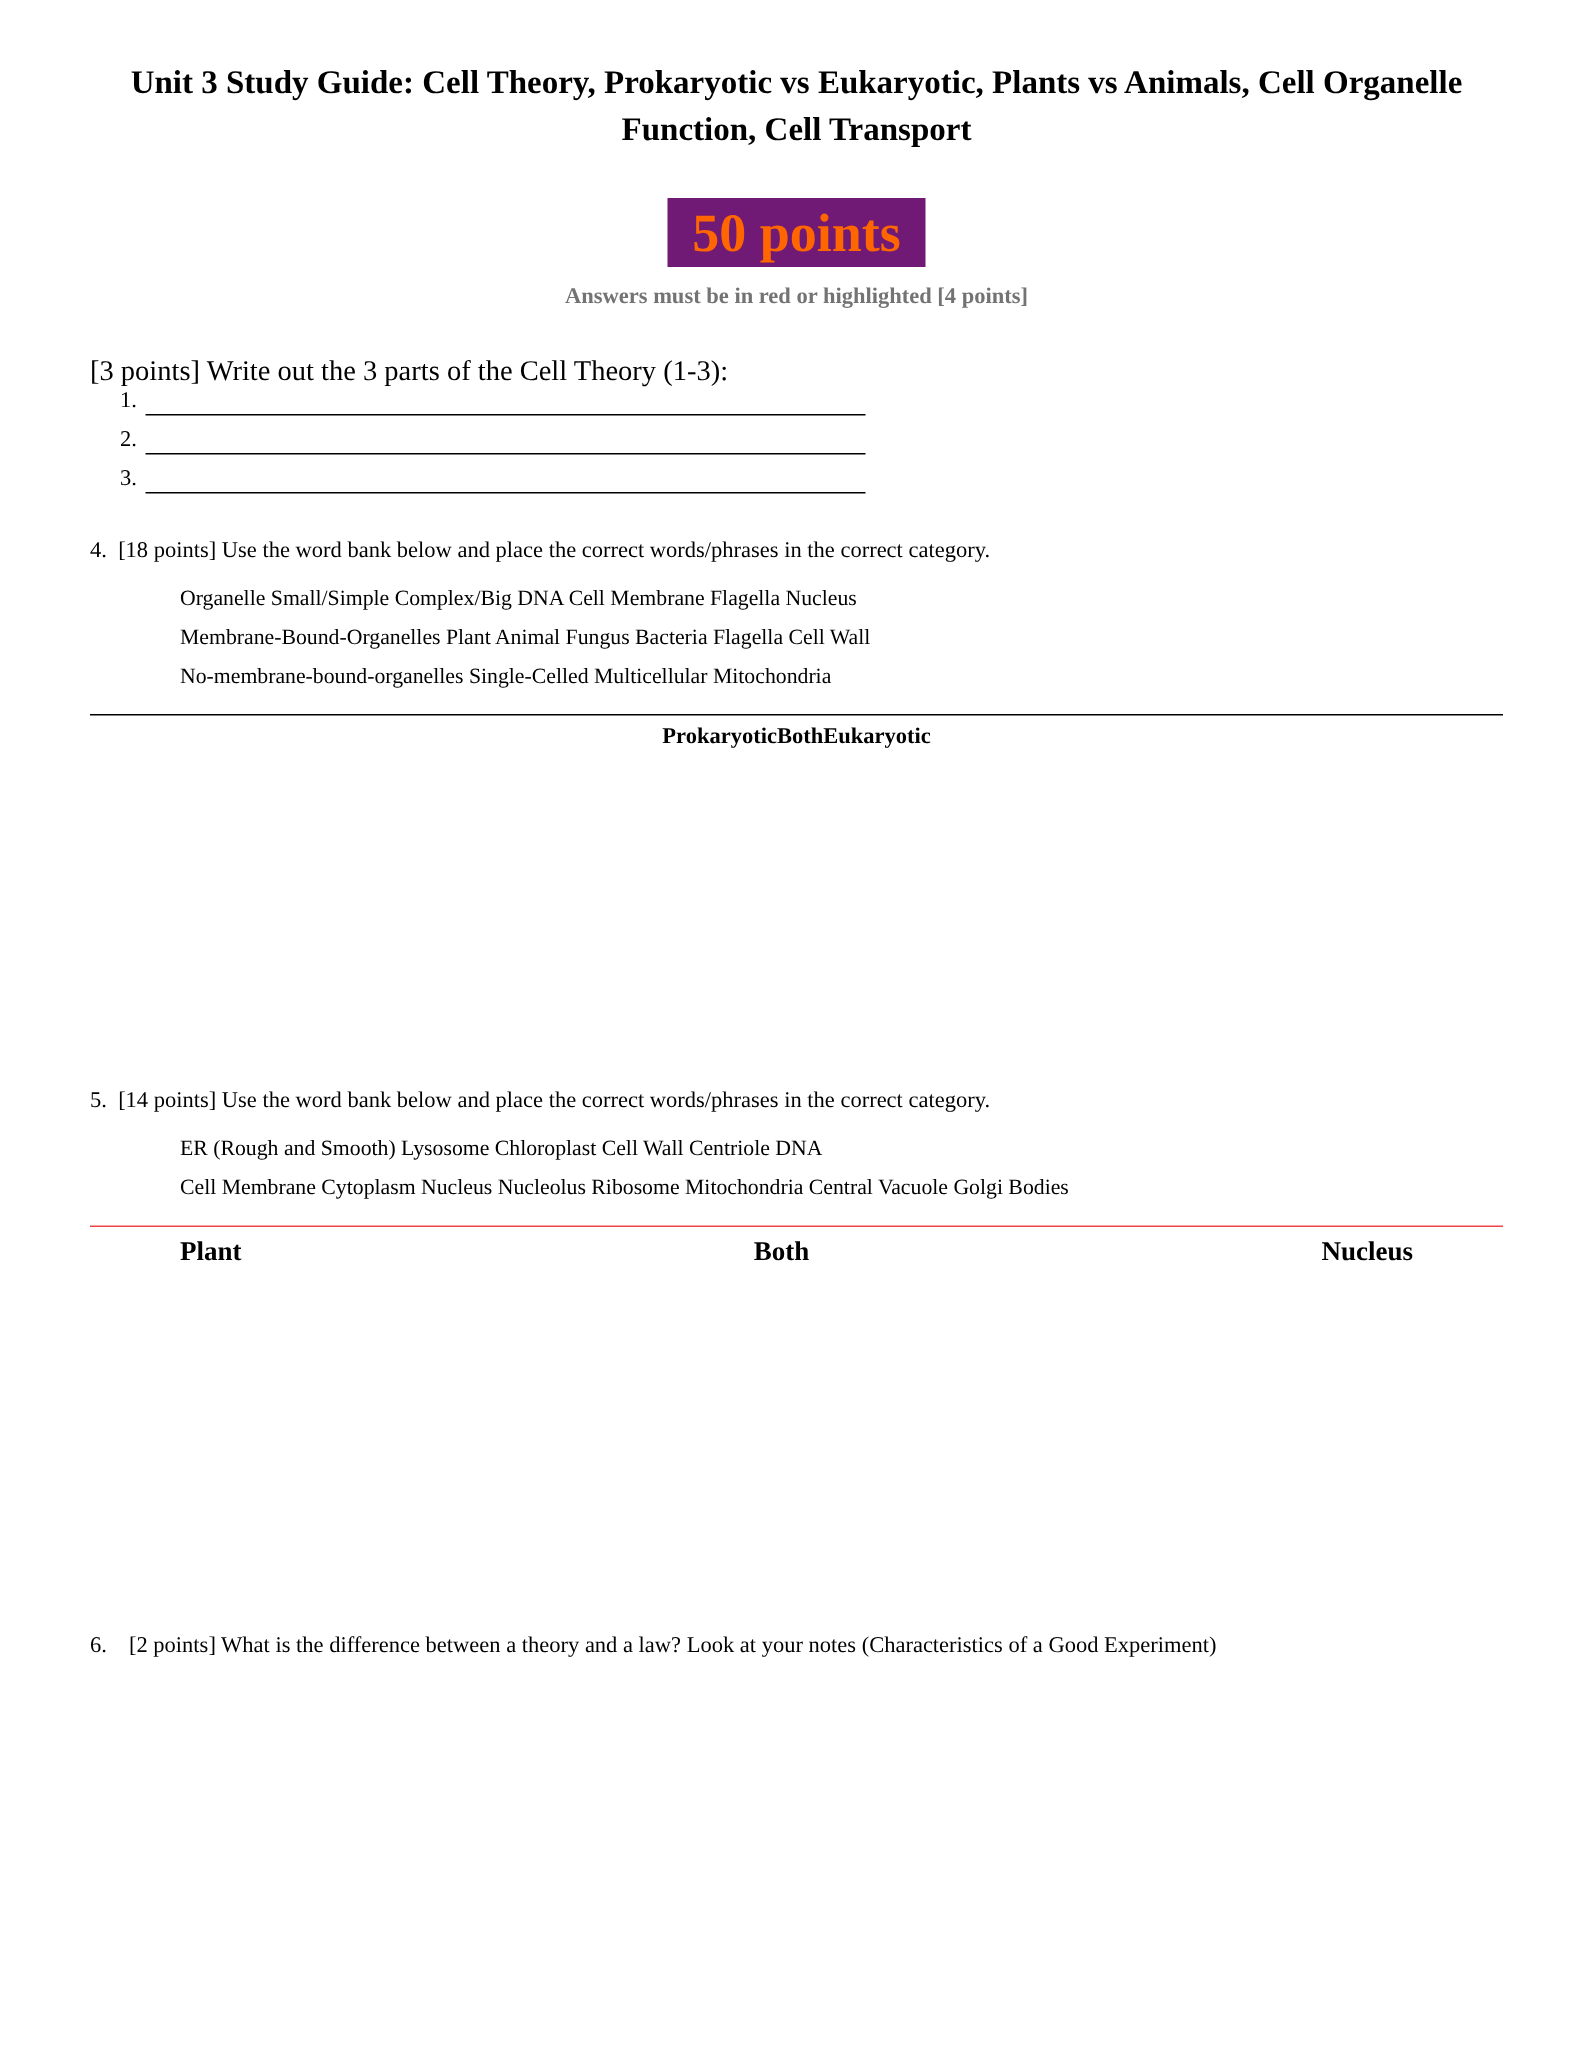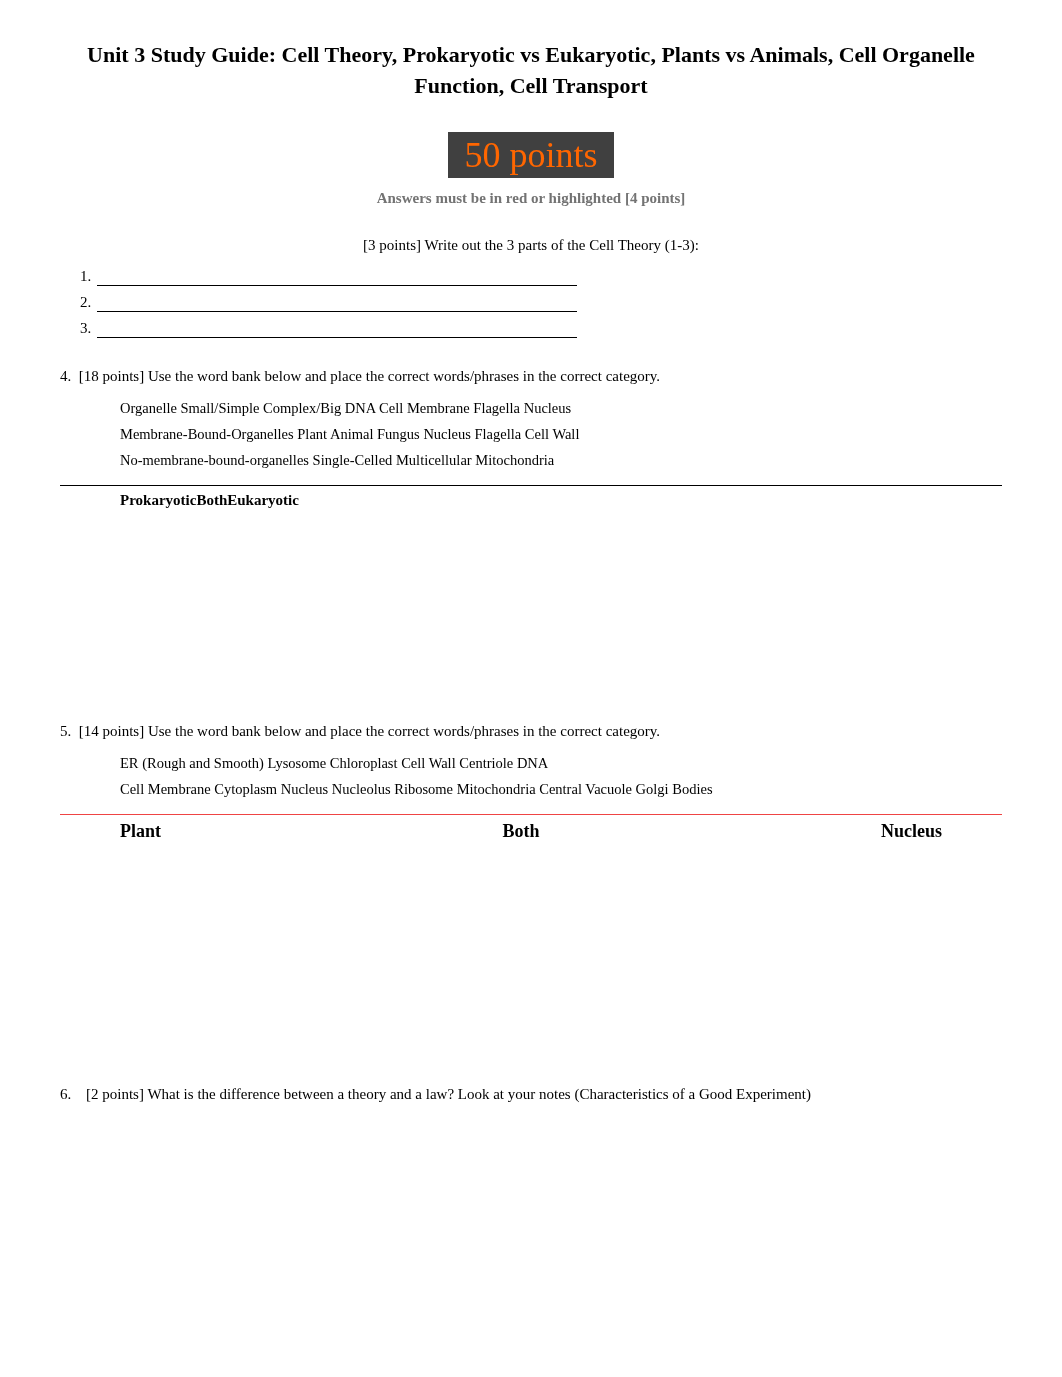--- a/index.html
+++ b/index.html
@@ -22,23 +22,23 @@
       text-align: center;
       font-size: 22px;
       font-weight: bold;
       margin-bottom: 26px;
       line-height: 1.4;
     }
 
     .points-badge {
       text-align: center;
       font-size: 36px;
-      font-weight: normal;
+      font-weight: bold;
       color: #ff6600;
-      background-color: #404040;
+      background-color: #701a75;
       display: inline-block;
       padding: 2px 16px;
       margin: 4px auto 6px auto;
     }
 
     .points-container {
       text-align: center;
       margin-bottom: 6px;
     }
 
@@ -48,23 +48,21 @@
       font-weight: bold;
       font-size: 15px;
       margin-bottom: 30px;
     }
 
     .section {
       margin-bottom: 30px;
     }
 
     .section-label {
-      font-size: 15px;
-      margin-bottom: 14px;
-      text-align: center;
+      font-size: 19px;
     }
 
     .numbered-list {
       list-style: none;
       padding-left: 20px;
     }
 
     .numbered-list li {
       margin-bottom: 8px;
       font-size: 15px;
@@ -95,25 +93,25 @@
       margin-bottom: 12px;
       padding-left: 60px;
     }
 
     .word-bank-line {
       display: block;
     }
 
     .category-header {
       display: flex;
-      justify-content: flex-start;
+      justify-content: center;
       font-weight: bold;
       font-size: 15px;
       padding: 0 60px;
-      margin-bottom: 4px;
+      margin-bottom: 16px;
       border-top: 1px solid #000;
       padding-top: 6px;
     }
 
     .category-area {
       height: 180px;
       border: none;
     }
 
     .question-5 {
@@ -175,21 +173,21 @@
       <span>3.</span>
       <span class="line"></span>
     </li>
   </ol>
 </div>
 
 <div class="question-4">
   <div class="question-label">4.&nbsp;&nbsp;[18 points] Use the word bank below and place the correct words/phrases in the correct category.</div>
   <div class="word-bank">
     <span class="word-bank-line">Organelle     Small/Simple     Complex/Big     DNA     Cell Membrane     Flagella     Nucleus</span>
-    <span class="word-bank-line">Membrane-Bound-Organelles     Plant     Animal     Fungus     Nucleus     Flagella     Cell Wall</span>
+    <span class="word-bank-line">Membrane-Bound-Organelles     Plant     Animal     Fungus     Bacteria     Flagella     Cell Wall</span>
     <span class="word-bank-line">No-membrane-bound-organelles     Single-Celled     Multicellular     Mitochondria</span>
   </div>
   <div class="category-header">
     <span>Prokaryotic</span>
     <span>Both</span>
     <span>Eukaryotic</span>
   </div>
   <div class="category-area"></div>
 </div>
 

